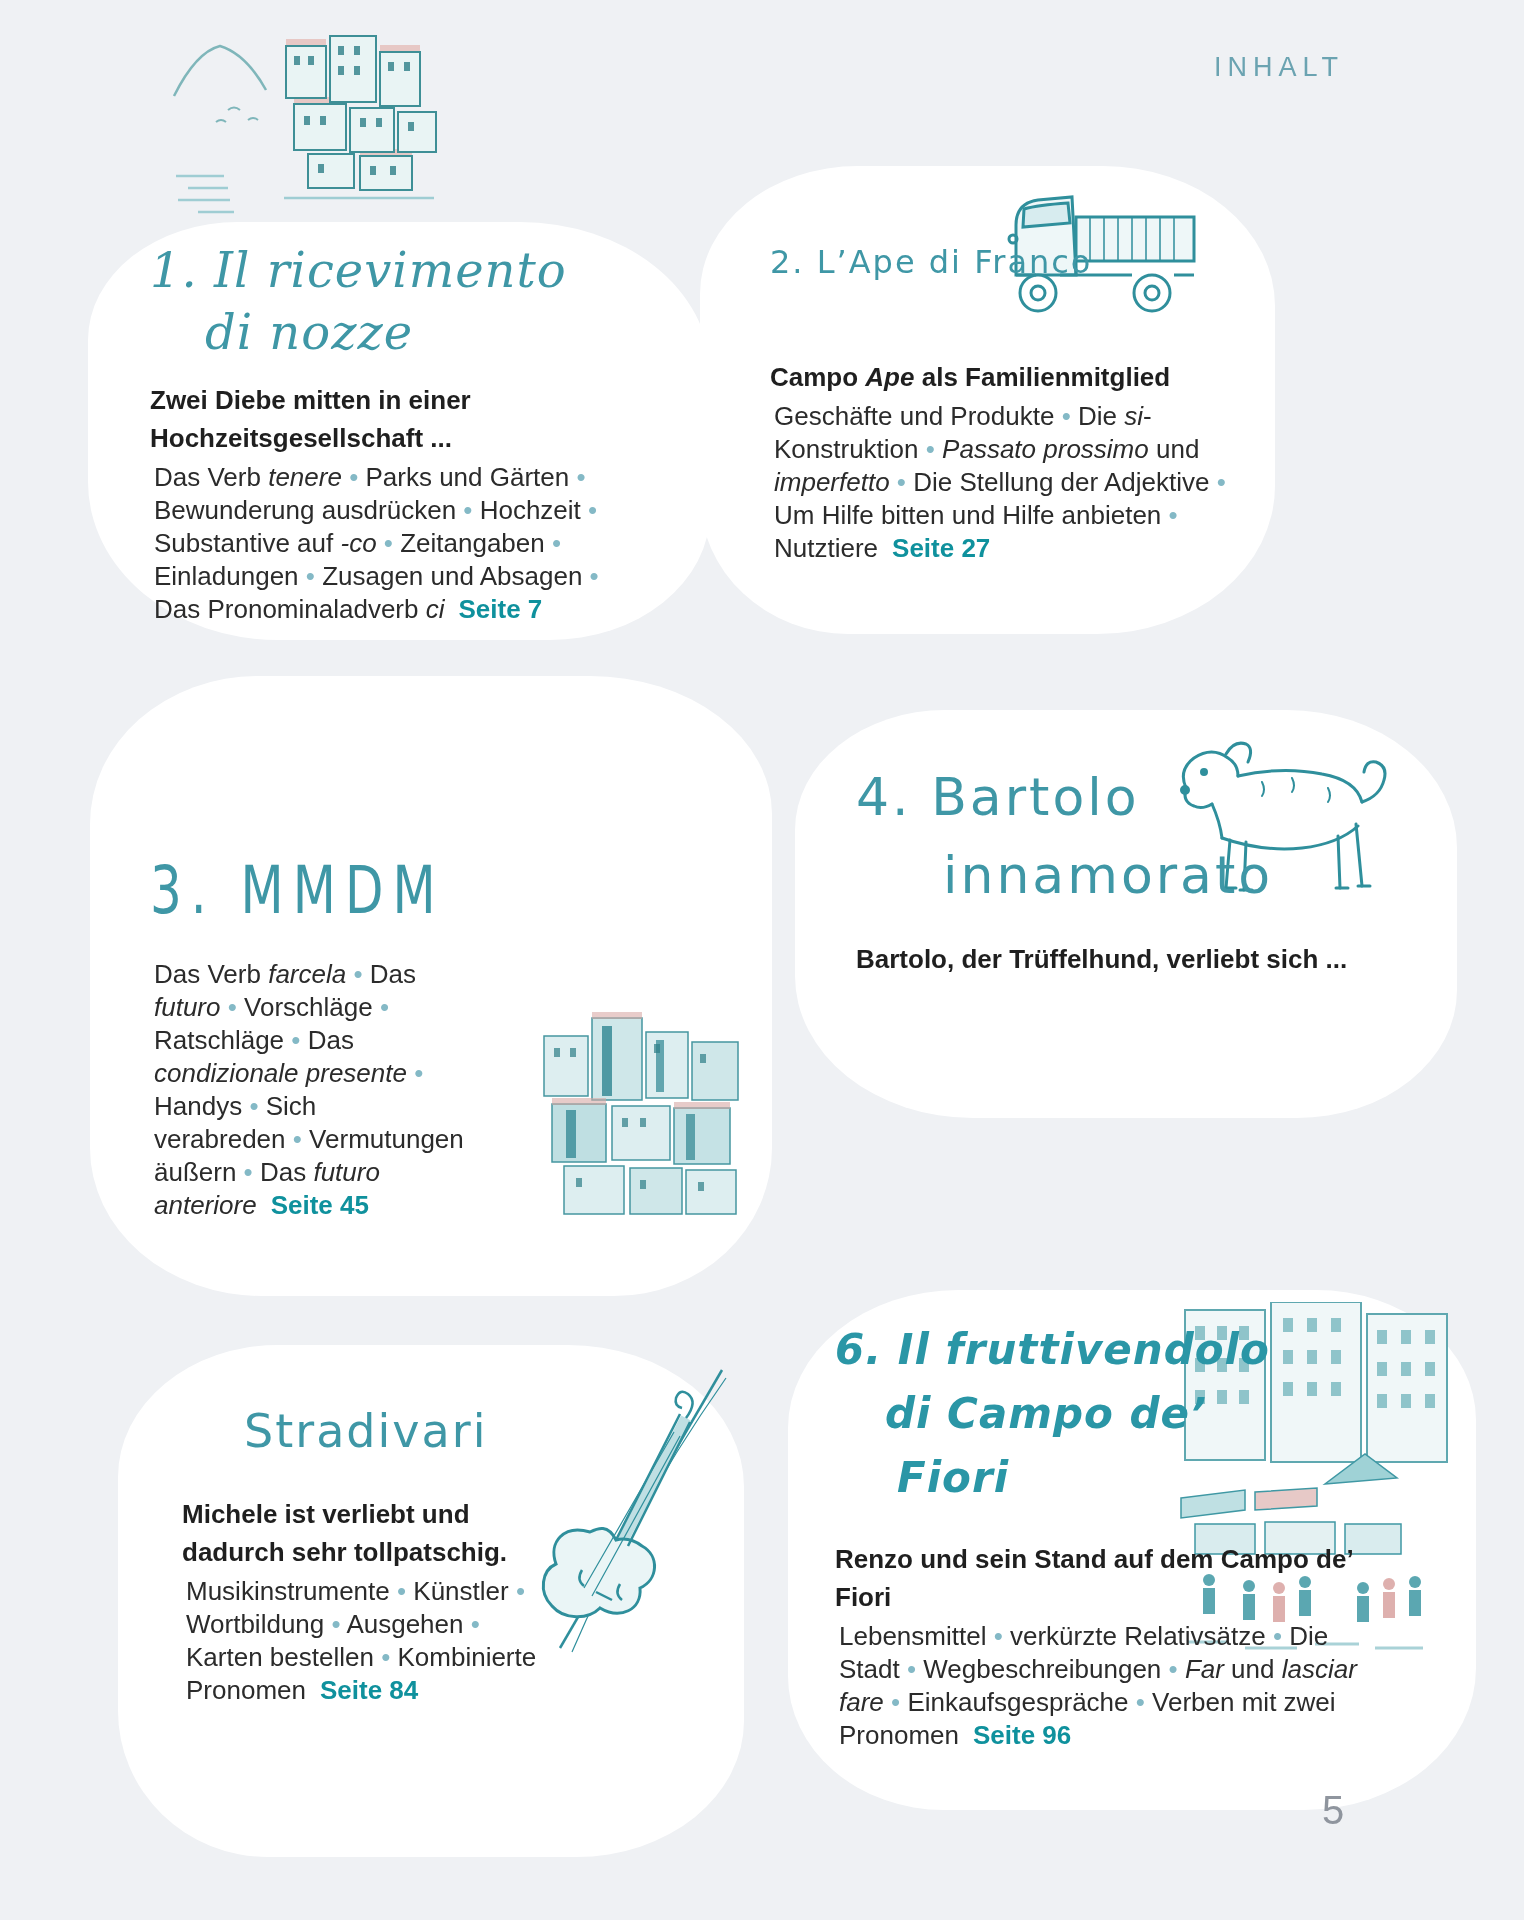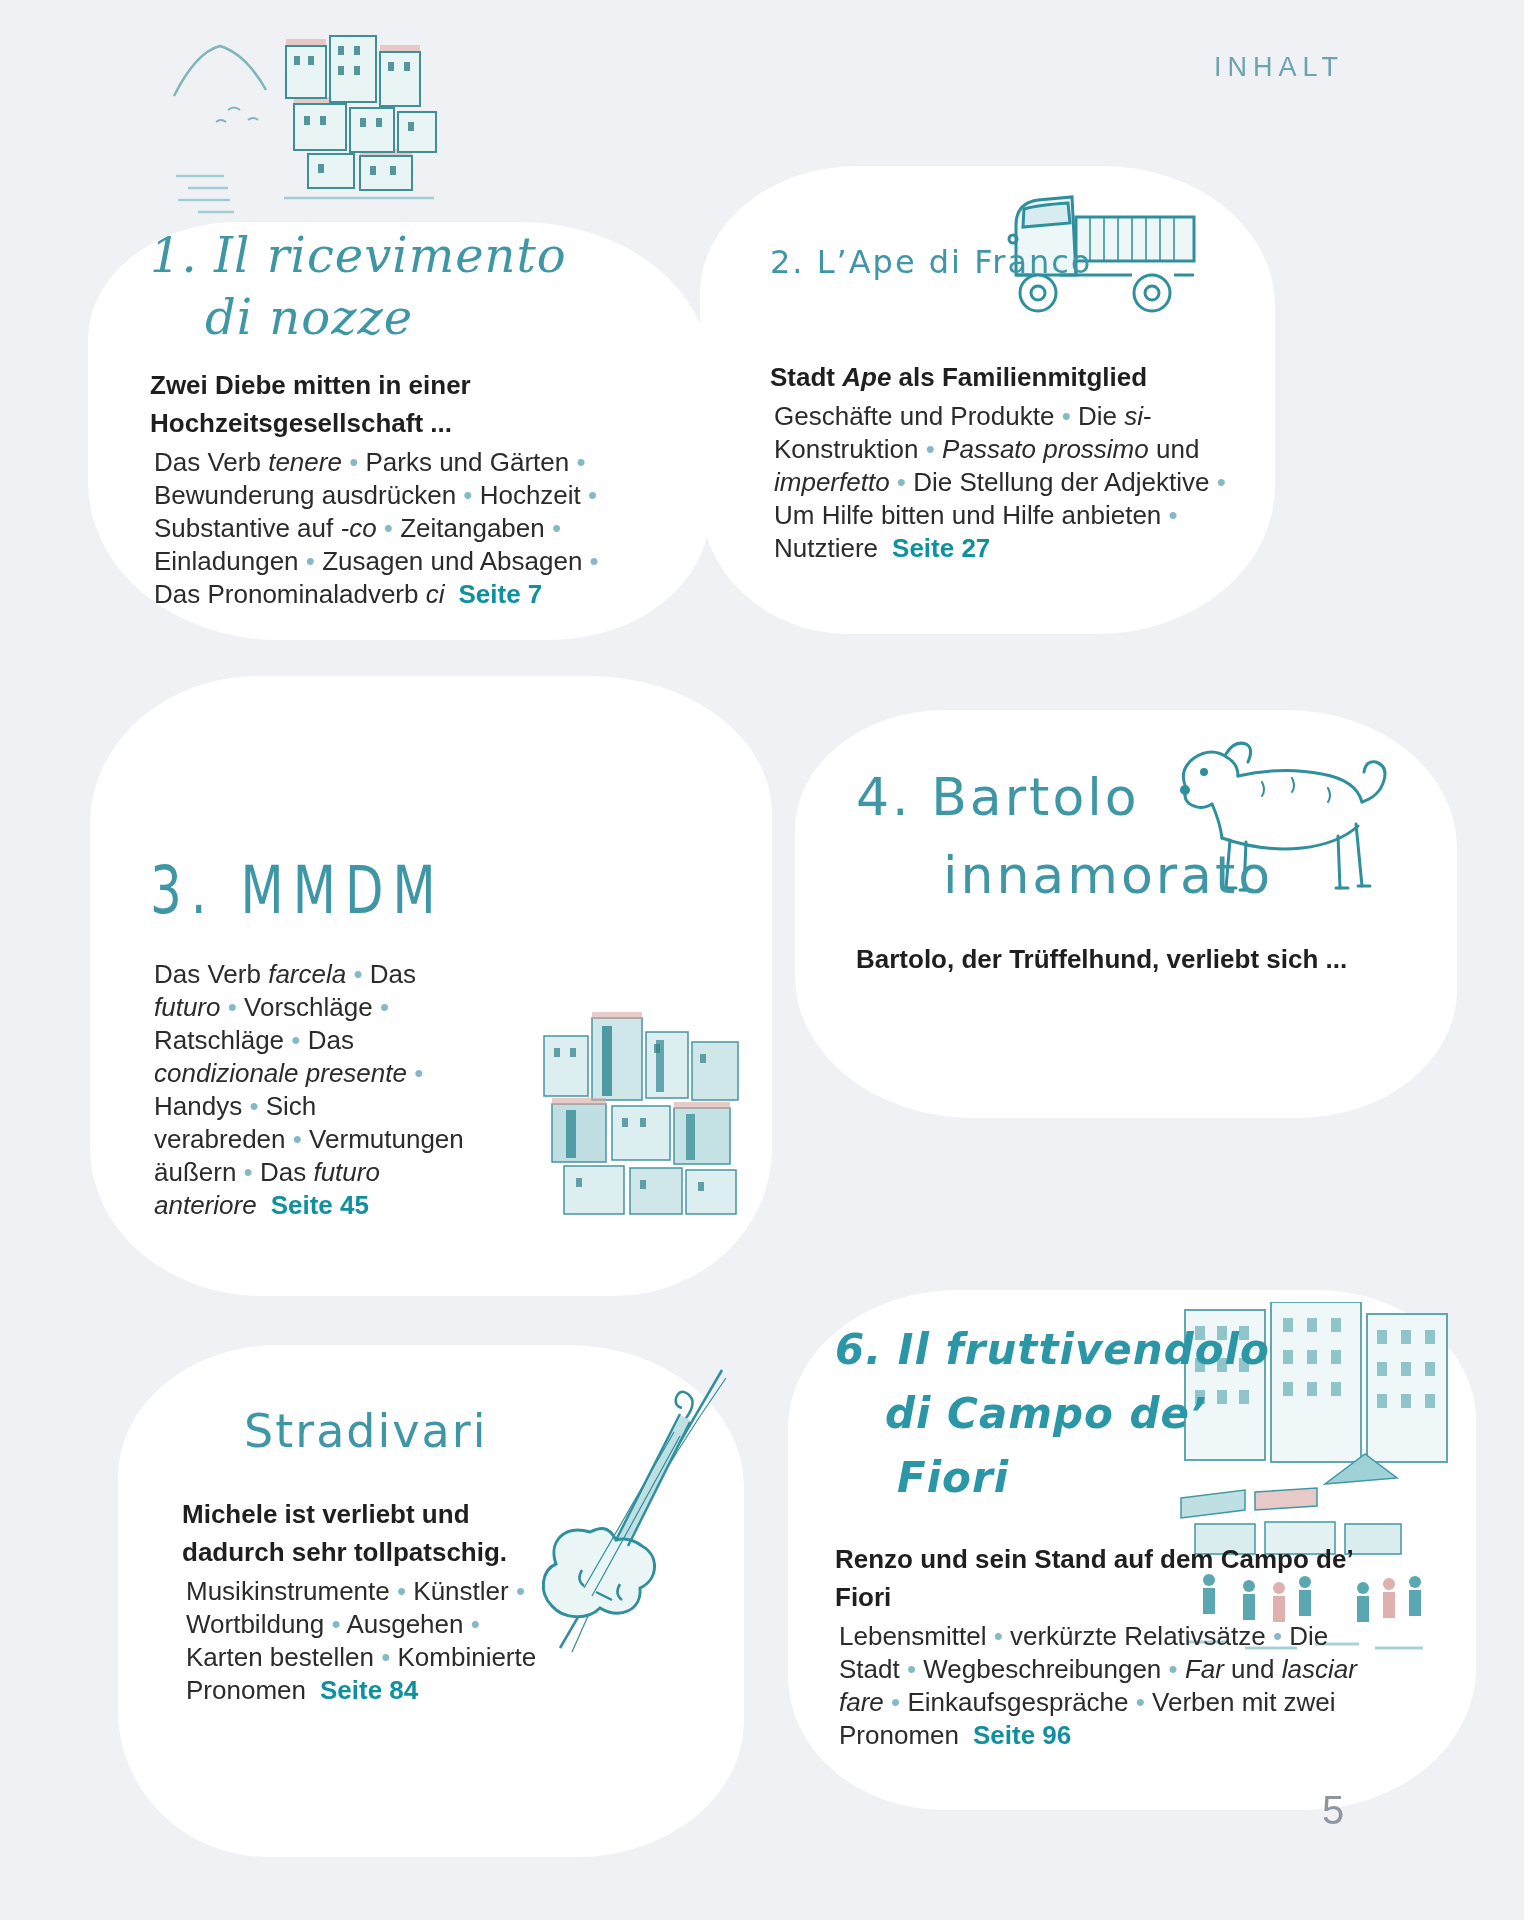--- a/index.html
+++ b/index.html
@@ -10,21 +10,21 @@
   .blob2{left:700px;top:166px;width:575px;height:468px;border-radius:158px 172px 178px 148px/128px 140px 148px 138px;}
   .blob3{left:90px;top:676px;width:682px;height:620px;border-radius:168px 182px 158px 172px/148px 138px 148px 148px;}
   .blob4{left:795px;top:710px;width:662px;height:408px;border-radius:150px 170px 160px 178px/120px 138px 128px 142px;}
   .blob5{left:118px;top:1345px;width:626px;height:512px;border-radius:160px 176px 168px 150px/132px 142px 136px 146px;}
   .blob6{left:788px;top:1290px;width:688px;height:520px;border-radius:170px 160px 172px 156px/138px 130px 142px 134px;}
   .illo{position:absolute;z-index:2;}
   .content{position:absolute;z-index:3;}
   .title{margin:0;font-weight:400;}
   .tl{display:block;}
   
-  .c1{left:150px;top:224px;width:460px;}
+  .c1{left:150px;top:239px;width:460px;}
   .t1{font-family:"DejaVu Serif",serif;font-style:italic;color:var(--accent,#3e92a2);
       font-size:48px;line-height:62px;letter-spacing:1px;margin-bottom:18px;}
   .t1 .ind{padding-left:55px;}
   
   .c2{left:770px;top:212px;width:505px;}
   .t2{font-family:"DejaVu Sans",sans-serif;color:var(--accent,#449dab);font-size:32px;
       line-height:100px;letter-spacing:2px;margin-bottom:46px;}
   
   .c3{left:150px;top:845px;width:600px;}
   .t3{color:var(--accent,#479ba7);margin-bottom:34px;line-height:70px;}
@@ -246,21 +246,21 @@
       <span class="tl ind">di nozze</span>
     </h2>
     <p class="lead"><span>Zwei Diebe mitten in einer Hochzeitsgesellschaft ...</span></p>
     <p class="topics"><span>Das Verb </span><span class="it">tenere</span><span class="bullet">&nbsp;• </span><span>Parks und Gärten</span><span class="bullet">&nbsp;• </span><span>Bewunderung ausdrücken</span><span class="bullet">&nbsp;• </span><span>Hochzeit</span><span class="bullet">&nbsp;• </span><span>Substantive auf </span><span class="it">-co</span><span class="bullet">&nbsp;• </span><span>Zeitangaben</span><span class="bullet">&nbsp;• </span><span>Einladungen</span><span class="bullet">&nbsp;• </span><span>Zusagen und Absagen</span><span class="bullet">&nbsp;• </span><span>Das Pronominaladverb </span><span class="it">ci</span><span class="pageref">Seite 7</span></p>
   </section>
 
   <section class="content c2">
     <h2 class="title t2">
       <span class="tl">2. L’Ape di Franco</span>
     </h2>
-    <p class="lead"><span>Stadt </span><span class="it">Ape</span><span> als Familienmitglied</span></p>
+    <p class="lead"><span>Campo </span><span class="it">Ape</span><span> als Familienmitglied</span></p>
     <p class="topics"><span>Geschäfte und Produkte</span><span class="bullet">&nbsp;• </span><span>Die </span><span class="it">si</span><span>-Konstruktion</span><span class="bullet">&nbsp;• </span><span class="it">Passato prossimo</span><span> und </span><span class="it">imperfetto</span><span class="bullet">&nbsp;• </span><span>Die Stellung der Adjektive</span><span class="bullet">&nbsp;• </span><span>Um Hilfe bitten und Hilfe anbieten</span><span class="bullet">&nbsp;• </span><span>Nutztiere</span><span class="pageref">Seite 27</span></p>
   </section>
 
   <section class="content c3">
     <h2 class="title t3">
       <span class="tall">3. MMDM</span>
     </h2>
     <p class="topics">
       <span class="t3-illo">
           <svg width="210" height="235" viewBox="0 0 210 235">

